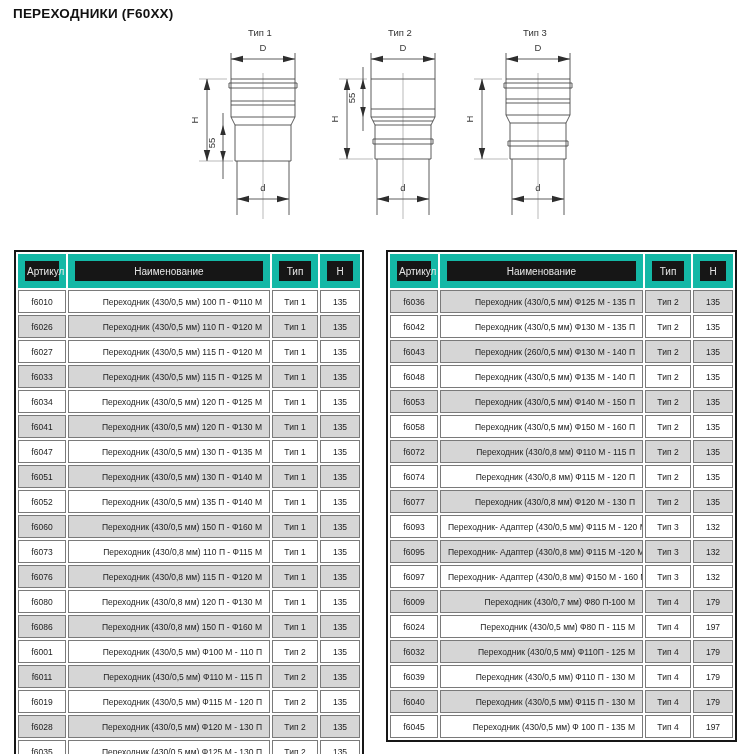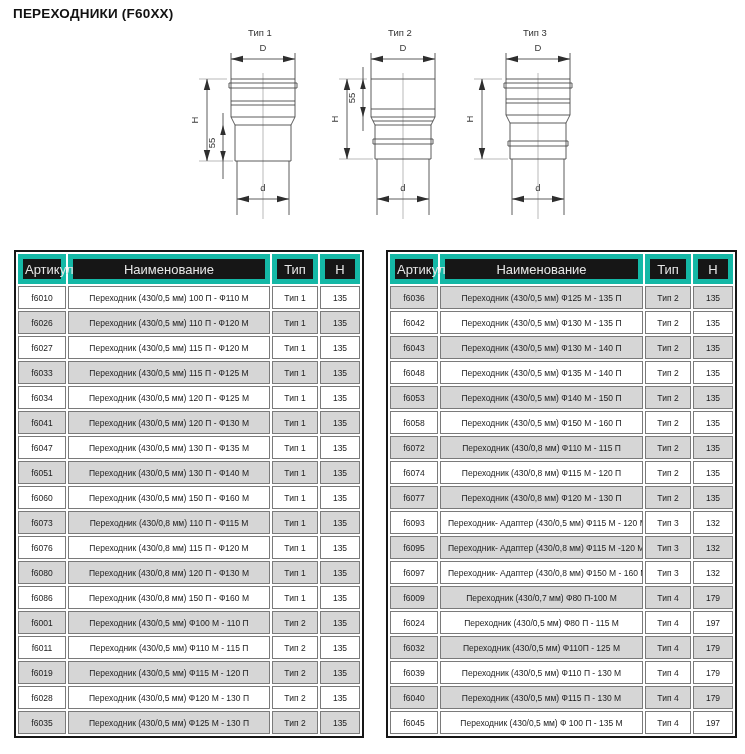--- a/index.html
+++ b/index.html
@@ -28,29 +28,29 @@
   .data-table {
     position:absolute; top:250px;
     border-collapse:separate; border-spacing:2px;
     border:2px solid #161616; background:#ffffff;
     table-layout:fixed;
   }
   #table-left  { left:14px;  width:350px; }
   #table-right { left:386px; width:351px; }
   .data-table th {
     background:#161616; color:#e6e6e6;
-    font-size:13px; font-weight:normal; height:20px;
-    border:5px solid #14b8a6; padding:0 2px; text-align:center;
+    font-size:10px; font-weight:normal; height:20px;
+    border:7px solid #14b8a6; padding:0 2px; text-align:center;
   }
   .data-table td {
     border:1px solid #7a7a7a; font-size:8.5px; color:#1c1c1c;
     height:21px; text-align:center; padding:0 2px;
     overflow:hidden; white-space:nowrap;
   }
-  .data-table td:nth-child(2) { text-align:center; padding:0 7px; }
+  .data-table td:nth-child(2) { text-align:right; padding:0 7px; }
   .data-table.shade-even tbody tr:nth-child(even) td { background:#d6d6d6; }
   .data-table.shade-odd  tbody tr:nth-child(odd)  td { background:#d6d6d6; }
 </style>
 </head>
 <body>
 
 <div id="page">
 
   <div id="page-title">ПЕРЕХОДНИКИ (F60XX)</div>
 
@@ -261,20 +261,26 @@
           <td>Тип 1</td>
           <td>135</td>
         </tr>
         <tr>
           <td>f6051</td>
           <td>Переходник (430/0,5 мм) 130 П - Ф140 М</td>
           <td>Тип 1</td>
           <td>135</td>
         </tr>
         <tr>
+          <td>f6052</td>
+          <td>Переходник (430/0,5 мм) 135 П - Ф140 М</td>
+          <td>Тип 1</td>
+          <td>135</td>
+        </tr>
+        <tr>
           <td>f6060</td>
           <td>Переходник (430/0,5 мм) 150 П - Ф160 М</td>
           <td>Тип 1</td>
           <td>135</td>
         </tr>
         <tr>
           <td>f6073</td>
           <td>Переходник (430/0,8 мм) 110 П - Ф115 М</td>
           <td>Тип 1</td>
           <td>135</td>
@@ -353,21 +359,21 @@
           <td>135</td>
         </tr>
         <tr>
           <td>f6042</td>
           <td>Переходник (430/0,5 мм) Ф130 М - 135 П</td>
           <td>Тип 2</td>
           <td>135</td>
         </tr>
         <tr>
           <td>f6043</td>
-          <td>Переходник (430/0,5 мм) Ф130 М - 140 П</td>
+          <td>Переходник (260/0,5 мм) Ф130 М - 140 П</td>
           <td>Тип 2</td>
           <td>135</td>
         </tr>
         <tr>
           <td>f6048</td>
           <td>Переходник (430/0,5 мм) Ф135 М - 140 П</td>
           <td>Тип 2</td>
           <td>135</td>
         </tr>
         <tr>

